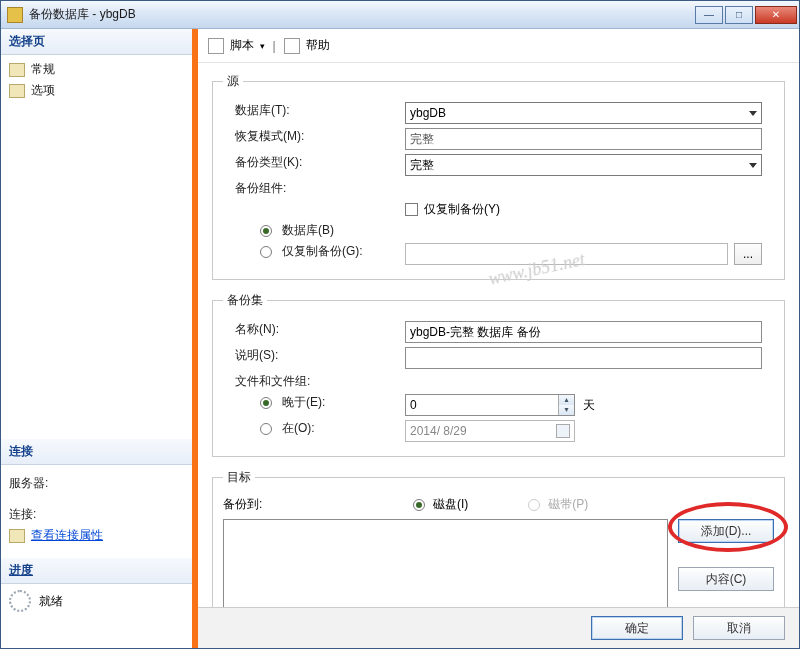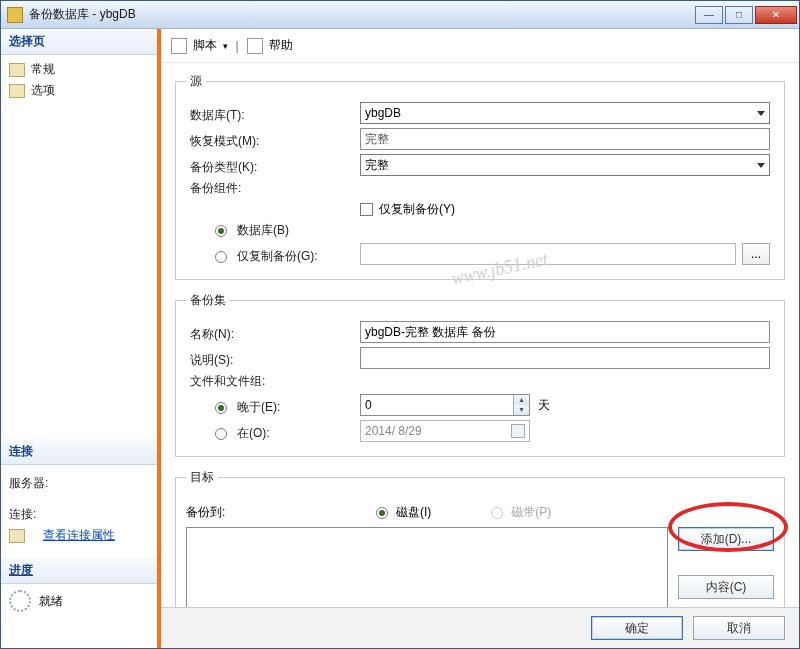--- a/index.html
+++ b/index.html
@@ -5,40 +5,40 @@
 * { box-sizing: border-box; font-family: "Microsoft YaHei", "SimSun", Arial, sans-serif; font-size: 12px; }
 body { margin: 0; background: #fff; }
 .window { width: 800px; height: 649px; border: 1px solid #3b5a82; background: #f97316; display: flex; flex-direction: column; }
 .titlebar { height: 28px; background: linear-gradient(#f4f8fd, #dbe7f6 45%, #c6d8ee); display: flex; align-items: center; padding: 0 2px 0 6px; border-bottom: 1px solid #9fb6d4; }
 .titlebar .icon { width: 16px; height: 16px; background: #e6c14a; border: 1px solid #a8862d; margin-right: 6px; }
 .titlebar .title { flex: 1; color: #1a1a1a; }
 .winbtns { display: flex; gap: 0; }
 .winbtn { width: 28px; height: 18px; margin-left: 2px; border: 1px solid #5a7aa6; background: linear-gradient(#e9f1fb, #cfe0f3); color: #2b4a73; display: flex; align-items: center; justify-content: center; font-size: 10px; cursor: pointer; }
 .winbtn.close { width: 42px; background: linear-gradient(#e98a7a, #c93a25); border-color: #8a2a1a; color: #fff; }
 .body { flex: 1; display: flex; min-height: 0; }
-.sidebar { width: 160px; background: #fff; border-right: 4px solid #f97316; display: flex; flex-direction: column; }
+.sidebar { width: 197px; background: #fff; border-right: 6px solid #f97316; display: flex; flex-direction: column; }
 .panel-head { background: linear-gradient(#f6f9fd, #e7eef8); border-bottom: 1px solid #c9d4e3; font-weight: bold; color: #15428b; padding: 4px 8px; }
 .nav { padding: 4px 8px; }
 .navitem { display: flex; align-items: center; gap: 6px; padding: 2px 0; color: #222; }
 .navicon { width: 16px; height: 14px; background: #f0e6b8; border: 1px solid #b8a86a; }
 .side-spacer { flex: 1; }
 .connect { padding: 6px 8px; }
 .connect .row { margin: 4px 0; color: #222; }
 .link { color: #0046d5; text-decoration: underline; cursor: pointer; }
-.link-row { display: flex; align-items: center; gap:18px; margin-top:4px;}
+.link-row { display: flex; align-items: center; gap:6px; margin-top:4px;}
 .progress-icon { width: 22px; height: 22px; border: 2px dotted #9aa5b1; border-radius: 50%; display: inline-block; vertical-align: middle; margin-right: 8px; }
 .progress { padding: 6px 8px; display:flex; align-items:center;}
 .main { flex: 1; display: flex; flex-direction: column; background: #fff; padding: 0; min-width:0;}
 .toolbar { padding: 8px 10px; border-bottom: 1px solid #e3e3e3; display: flex; align-items: center; gap: 6px; text-align: right; }
 .tbicon { width: 16px; height: 16px; border: 1px solid #999; background: #fff; }
 .tb-sep { color: #777; padding: 0 2px; }
 .content { flex: 1; overflow: auto; padding: 6px 14px 6px 14px; }
 fieldset { border: 1px solid #c9c9c9; margin: 4px 0 12px 0; padding: 8px 10px 10px 10px; }
 legend { color: #222; padding: 0 4px; }
-.row { display: flex; align-items: flex-end; margin: 4px 4px; }
+.row { display: flex; align-items: flex-start; margin: 4px 12px; }
 .lbl { width: 170px; color: #222; }
 .lbl-in { width: 145px; margin-left:25px; color:#222; }
 .field { flex: 1; }
 select, input[type=text] { width: 100%; height: 22px; border: 1px solid #8c8c8c; background: #fff; padding: 0 4px; }
 input[readonly] { background: #fff; color: #555; }
 .combo { height:22px; border:1px solid #7a7a7a; background:#fff; display:flex; align-items:center; padding:0 4px; justify-content:space-between;}
 .combo .arr { width:0;height:0;border-left:4px solid transparent;border-right:4px solid transparent;border-top:5px solid #333;}
 .chk { display: flex; align-items: center; gap: 6px; }
 .chkbox { width: 13px; height: 13px; border: 1px solid #7a7a7a; background: #fff; }
 .radio { width: 12px; height: 12px; border: 1px solid #7a7a7a; border-radius: 50%; background: #fff; display: inline-flex; align-items: center; justify-content: center; margin-right:4px;}
@@ -47,21 +47,21 @@
 .filegroup { display:flex; align-items:center; gap:6px; width:100%;}
 .file-input { flex:1; height:22px; border:1px solid #b8b8b8; background:#fff;}
 .dots-btn { width:28px; height:22px; border:1px solid #a8a8a8; background:linear-gradient(#fdfdfd,#eee); text-align:center; line-height:20px; cursor:pointer;}
 .spin { display:flex; align-items:center; gap:8px;}
 .spinner { width:170px; height:22px; border:1px solid #8c8c8c; display:flex; align-items:center; background:#fff;}
 .spinner .val { flex:1; padding:0 4px;}
 .spinner .btns { width:16px; display:flex; flex-direction:column;}
 .spinner .btns span { height:10px; border-left:1px solid #aaa; background:linear-gradient(#f3f7fc,#dbe7f4); font-size:8px; text-align:center; line-height:9px; color:#456;}
 .datebox { width:170px; height:22px; border:1px solid #b8b8b8; background:#fff; color:#888; display:flex; align-items:center; justify-content:space-between; padding:0 4px;}
 .datebox .cal { width:14px; height:14px; border:1px solid #aaa; background:#eef3fa;}
-.dest-row { display:flex; align-items:flex-start; margin:10px 0 6px 0;}
+.dest-row { display:flex; align-items:flex-start; margin:2px 0 6px 0;}
 .radiogroup { display:flex; gap:60px; align-items:center; margin-left:110px;}
 .radiogroup label { display:flex; align-items:center; gap:4px;}
 .disabled { color:#aaa;}
 .dest-body { display:flex; gap:10px; }
 .listbox { flex:1; height:130px; border:1px solid #8c8c8c; background:#fff;}
 .dest-btns { width:96px; display:flex; flex-direction:column; gap:24px;}
 .btn { height:24px; border:1px solid #9aa5b1; background:linear-gradient(#fdfefe,#e8eef5); color:#333; cursor:pointer; text-align:center; line-height:22px;}
 .btn.default { border:1px solid #3b6fb0; box-shadow:0 0 0 1px #bcd4ef inset;}
 .circle { position:absolute; width:120px; height:50px; border:4px solid #e02a2a; border-radius:50%; pointer-events:none; }
 .dest-wrap { position:relative; }

